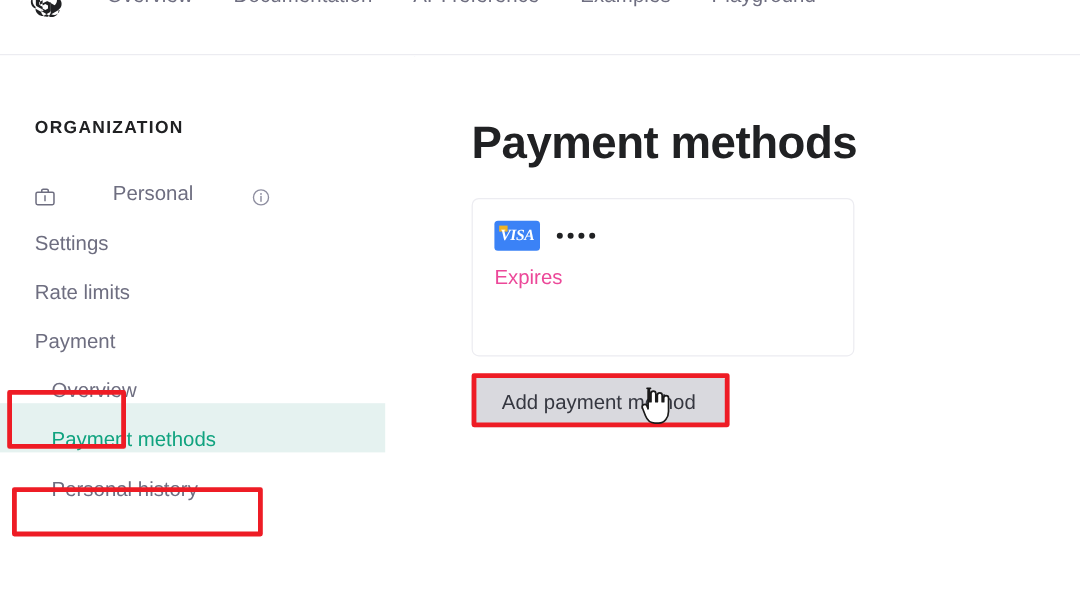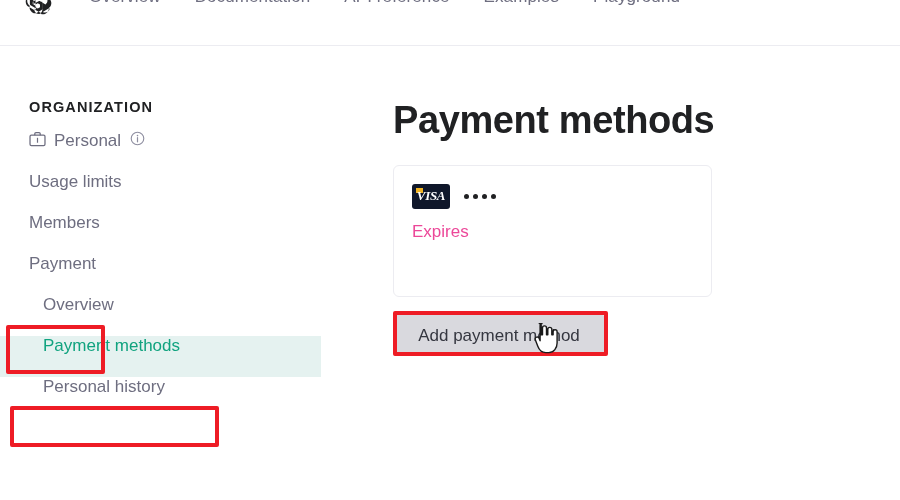--- a/index.html
+++ b/index.html
@@ -73,24 +73,25 @@
     color: #202123;
     letter-spacing: 1.1px;
     padding-left: 29px;
     margin-bottom: 16px;
   }
 
   .side-row {
     position: relative;
     height: 41px;
     display: flex;
-    align-items: flex-start;
+    align-items: flex-end;
     padding-left: 29px;
     font-size: 17px;
     color: #6e6e80;
+    gap: 40px;
   }
 
   .side-row.sub { padding-left: 43px; }
 
   .side-row.active {
     background: #e5f2f0;
     color: #10a37f;
   }
 
   .briefcase-icon {
@@ -135,21 +136,21 @@
 
   .card-top {
     display: flex;
     align-items: center;
     height: 24px;
   }
 
   .visa-badge {
     width: 38px;
     height: 25px;
-    background: #0f172a;
+    background: #3b82f6;
     border-radius: 3px;
     display: flex;
     align-items: center;
     justify-content: center;
     flex: none;
     overflow: hidden;
     position: relative;
   }
   .visa-text {
     font-family: "Liberation Serif", serif;
@@ -254,24 +255,24 @@
     <span class="info-icon">
       <svg width="15" height="15" viewBox="0 0 16 16" aria-hidden="true">
         <circle cx="8" cy="8" r="6.7" fill="none" stroke="#8e8ea0" stroke-width="1.2"></circle>
         <circle cx="8" cy="4.9" r="0.85" fill="#8e8ea0"></circle>
         <path d="M8 7.1v4.4" stroke="#8e8ea0" stroke-width="1.3" stroke-linecap="round"></path>
       </svg>
     </span>
   </div>
 
   <div class="side-row">
-    <span>Usage limits</span>
+    <span>Settings</span>
   </div>
   <div class="side-row">
-    <span>Members</span>
+    <span>Rate limits</span>
   </div>
   <div class="side-row">
     <span>Payment</span>
   </div>
 
   <div class="side-row sub">
     <span>Overview</span>
   </div>
   <div class="side-row sub active">
     <span>Payment methods</span>

